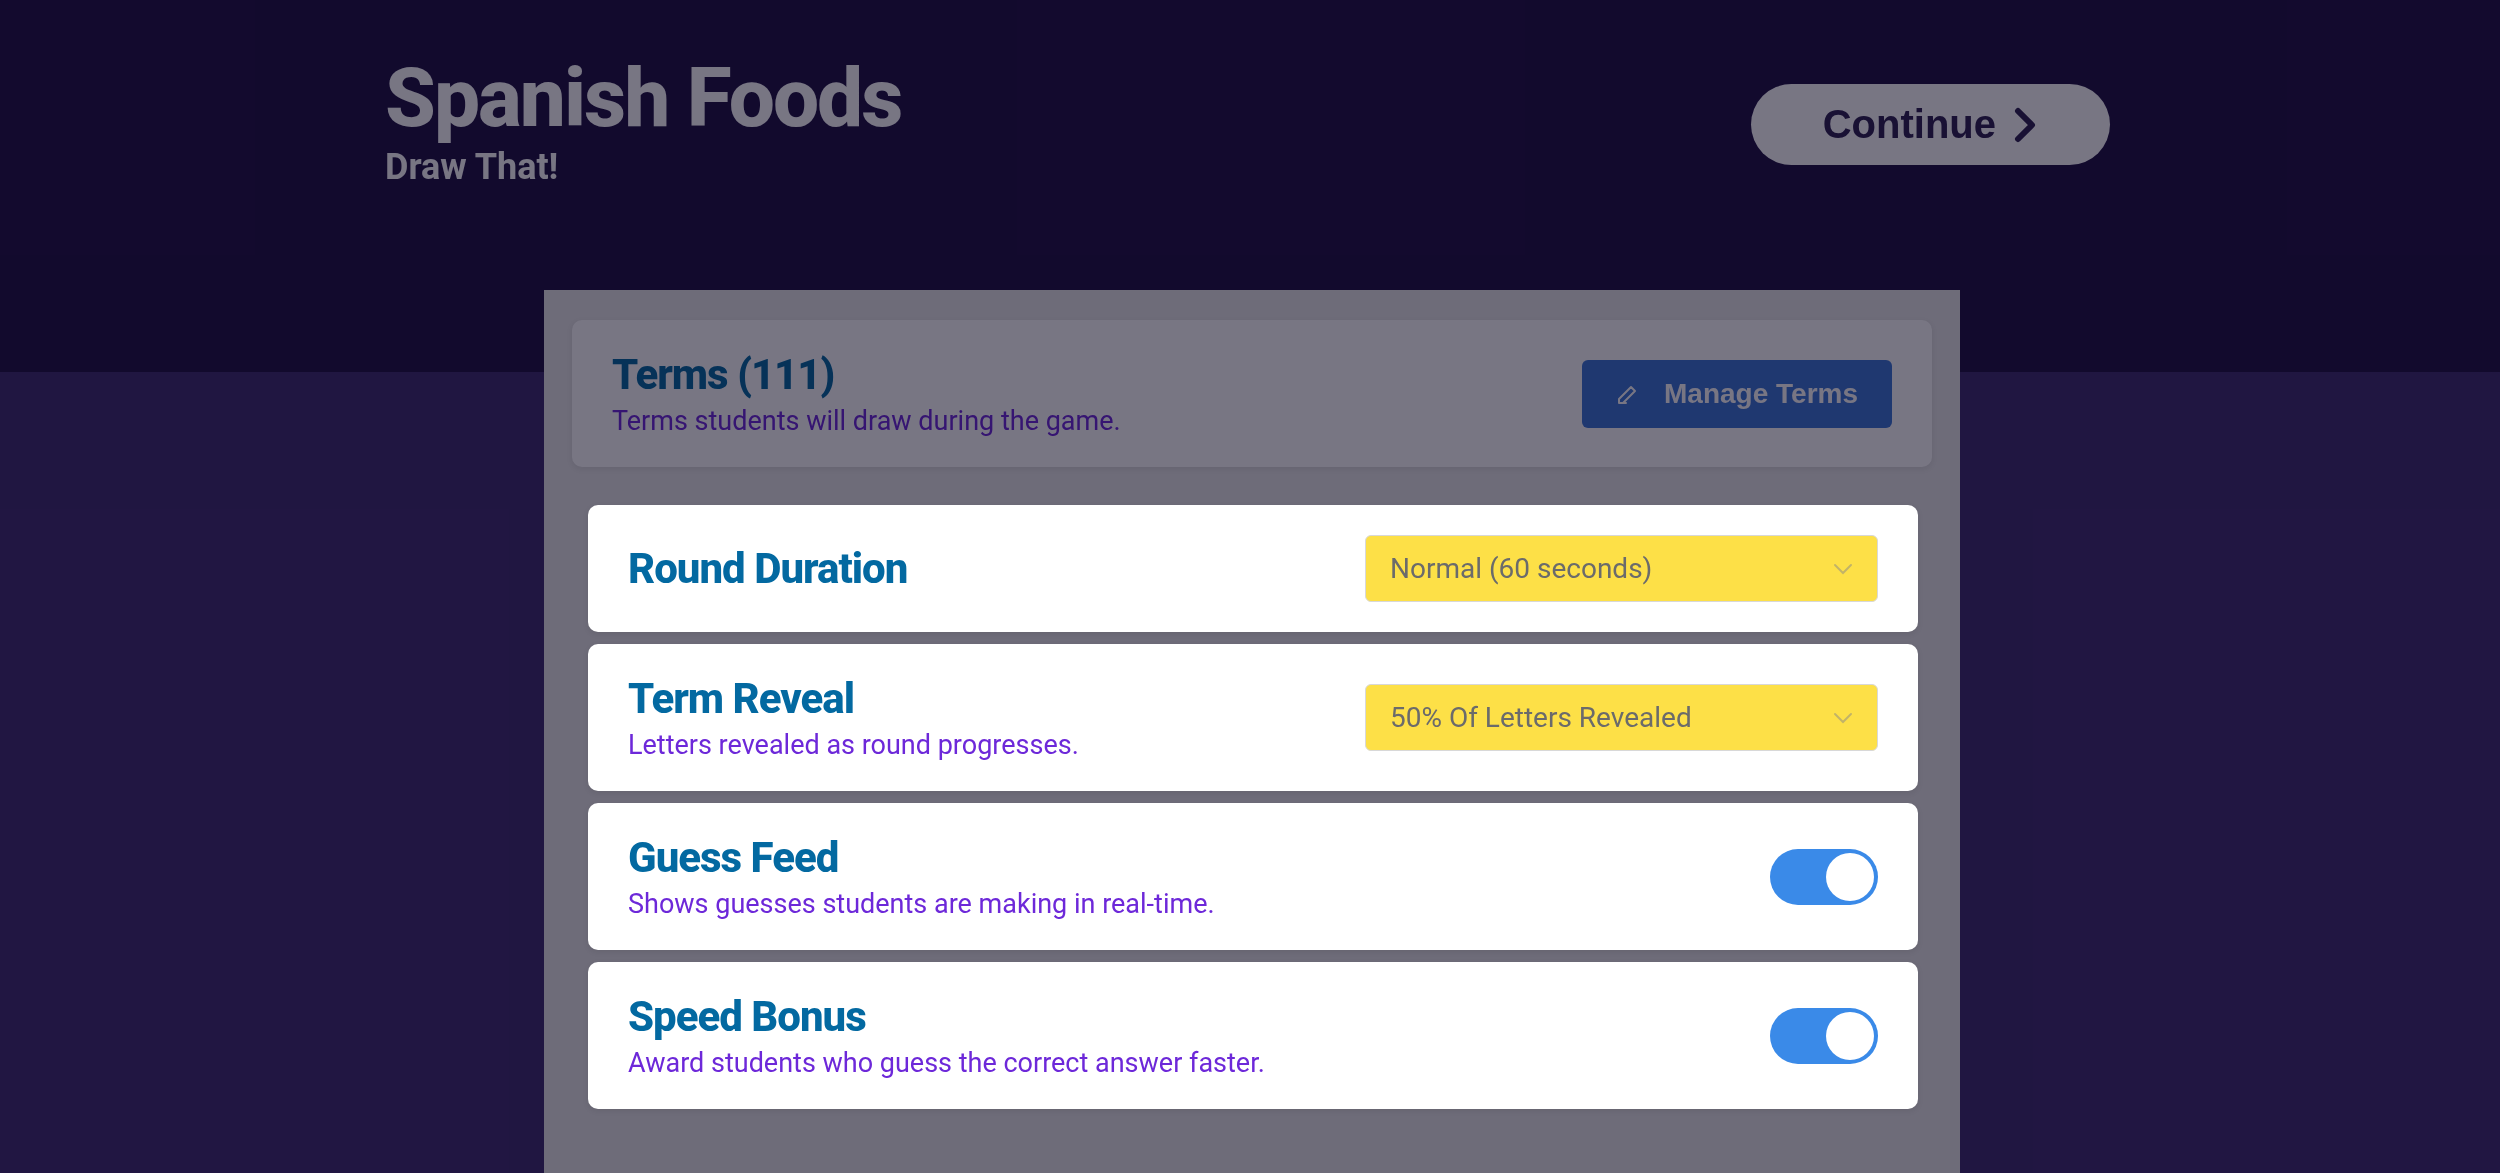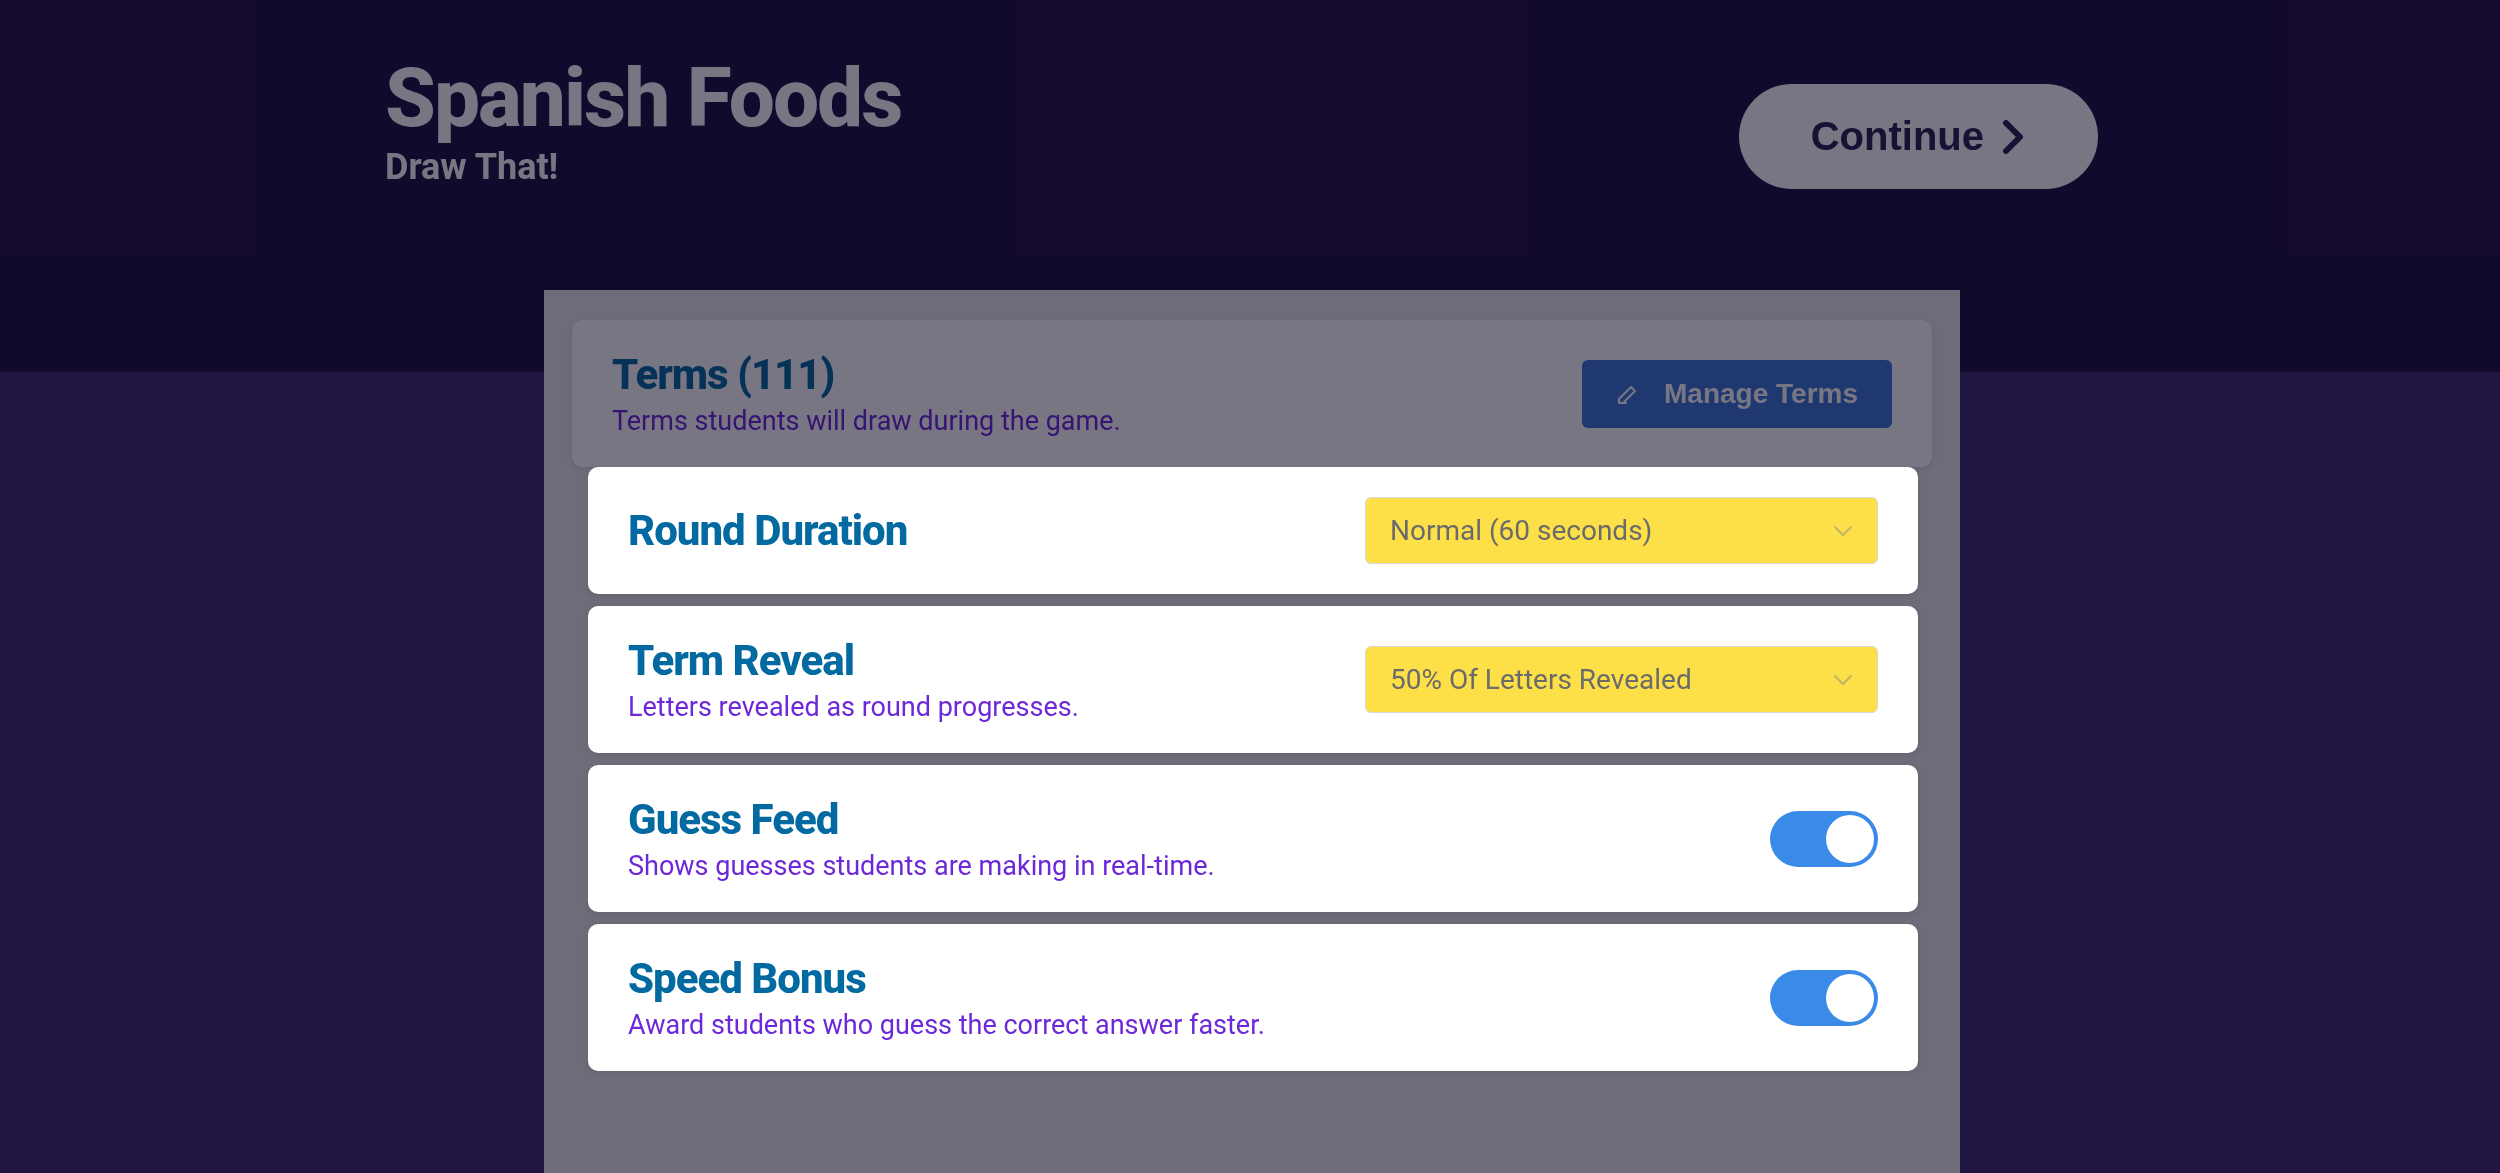--- a/index.html
+++ b/index.html
@@ -40,26 +40,26 @@
       line-height: 1.05;
     }
     .header-subtitle {
       font-size: 36px;
       font-weight: 700;
       color: #ffffff;
       margin-top: 5px;
     }
     .continue-btn {
       position: absolute;
-      right: 402px;
+      right: 390px;
       top: 84px;
       background: #ffffff;
       border: none;
       border-radius: 60px;
-      padding: 30px 72px;
+      padding: 18px 72px;
       font-size: 40px;
       font-weight: 700;
       color: #2d2150;
       display: flex;
       align-items: center;
       gap: 18px;
       cursor: pointer;
     }
     .continue-btn svg {
       width: 24px;
@@ -149,21 +149,21 @@
       position: absolute;
       right: 4px;
       top: 4px;
       width: 48px;
       height: 48px;
       background: #fff;
       border-radius: 50%;
     }
     .highlight-panel {
       position: absolute;
-      top: 447px;
+      top: 485px;
       left: 588px;
       width: 1330px;
       height: 680px;
       background: transparent;
       z-index: 3;
       pointer-events: none;
     }
     .highlight-panel .card {
       margin: 12px 0;
       pointer-events: auto;

